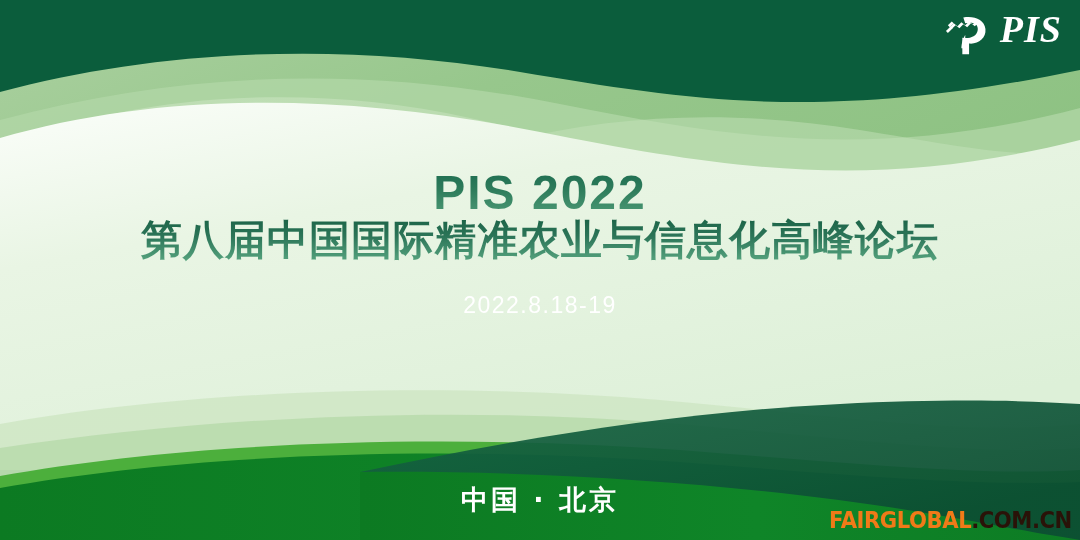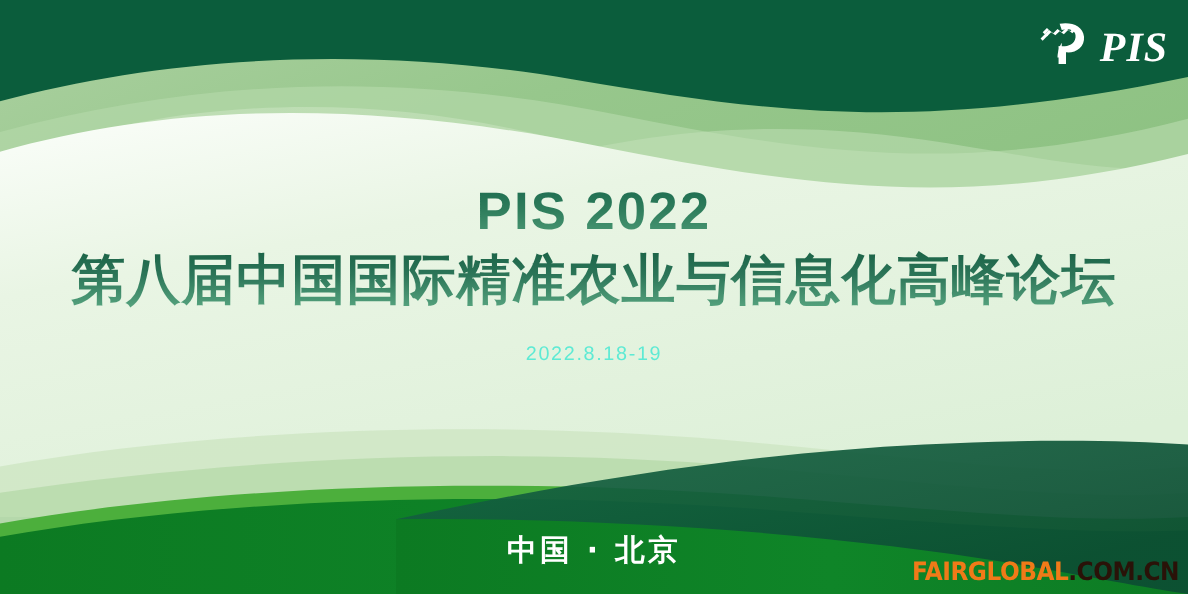--- a/index.html
+++ b/index.html
@@ -24,21 +24,21 @@
   }
 
   
   .logo {
     position: absolute;
     top: 6px;
     right: 18px;
     width: 150px;
     height: 56px;
     display: flex;
-    align-items: flex-end;
+    align-items: flex-start;
     justify-content: flex-end;
     gap: 4px;
   }
   .logo-mark {
     width: 58px;
     height: 52px;
     display: block;
   }
   .logo-text {
     color: #ffffff;
@@ -68,39 +68,39 @@
     background: linear-gradient(180deg, #1c6b4f 0%, #2f7d5c 45%, #4f9c78 100%);
     -webkit-background-clip: text;
     background-clip: text;
     color: transparent;
     -webkit-text-fill-color: transparent;
     text-shadow: none;
     margin: 0;
     padding: 0;
   }
   .title-cn {
-    margin-top: 10px;
-    font-size: 49px;
+    margin-top: 0;
+    font-size: 41px;
     font-weight: 700;
     letter-spacing: 1px;
     line-height: 1.12;
     font-family: "DejaVu Sans", "Liberation Sans", sans-serif;
     background: linear-gradient(180deg, #1b6347 0%, #2c7558 40%, #5aa882 100%);
     -webkit-background-clip: text;
     background-clip: text;
     color: transparent;
     -webkit-text-fill-color: transparent;
     white-space: nowrap;
   }
   .date-line {
     margin-top: 28px;
-    font-size: 18px;
+    font-size: 23px;
     font-weight: 400;
     letter-spacing: 1.5px;
-    color: #5eead4;
+    color: #ffffff;
   }
 
   
   .location {
     position: absolute;
     left: 0;
     right: 0;
     top: 482px;
     text-align: center;
     color: #ffffff;

